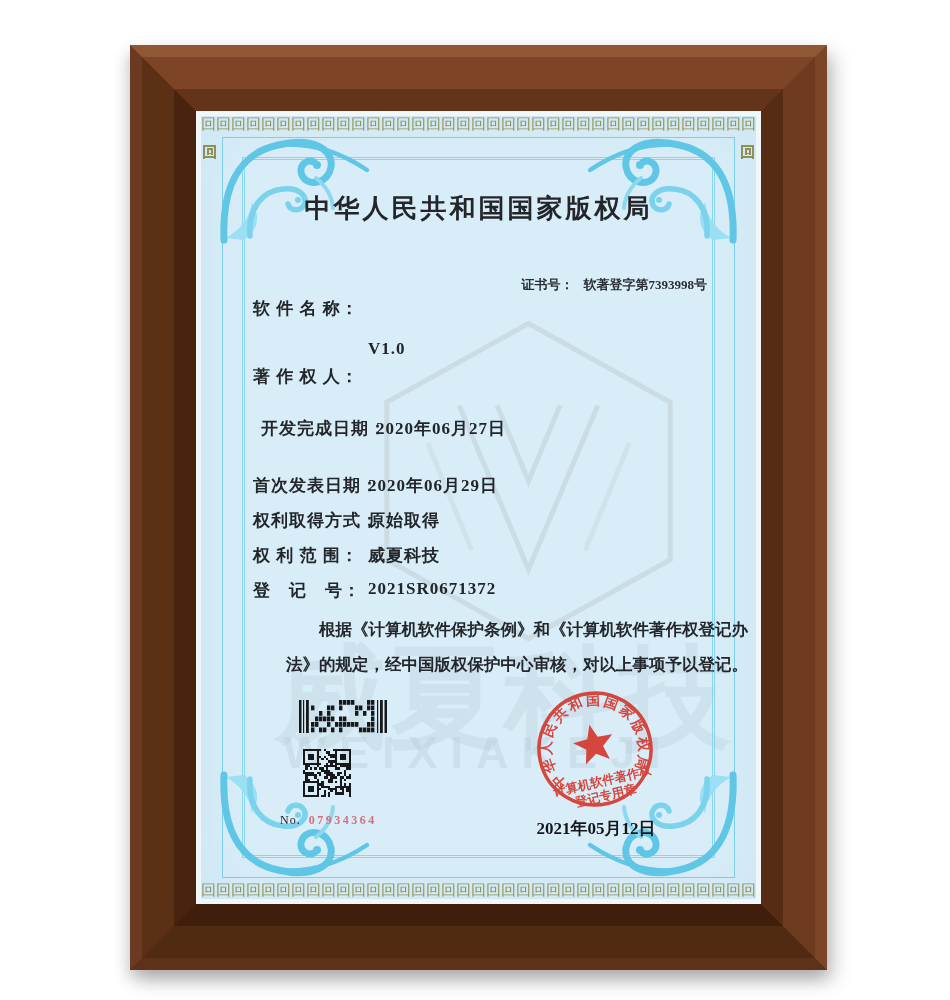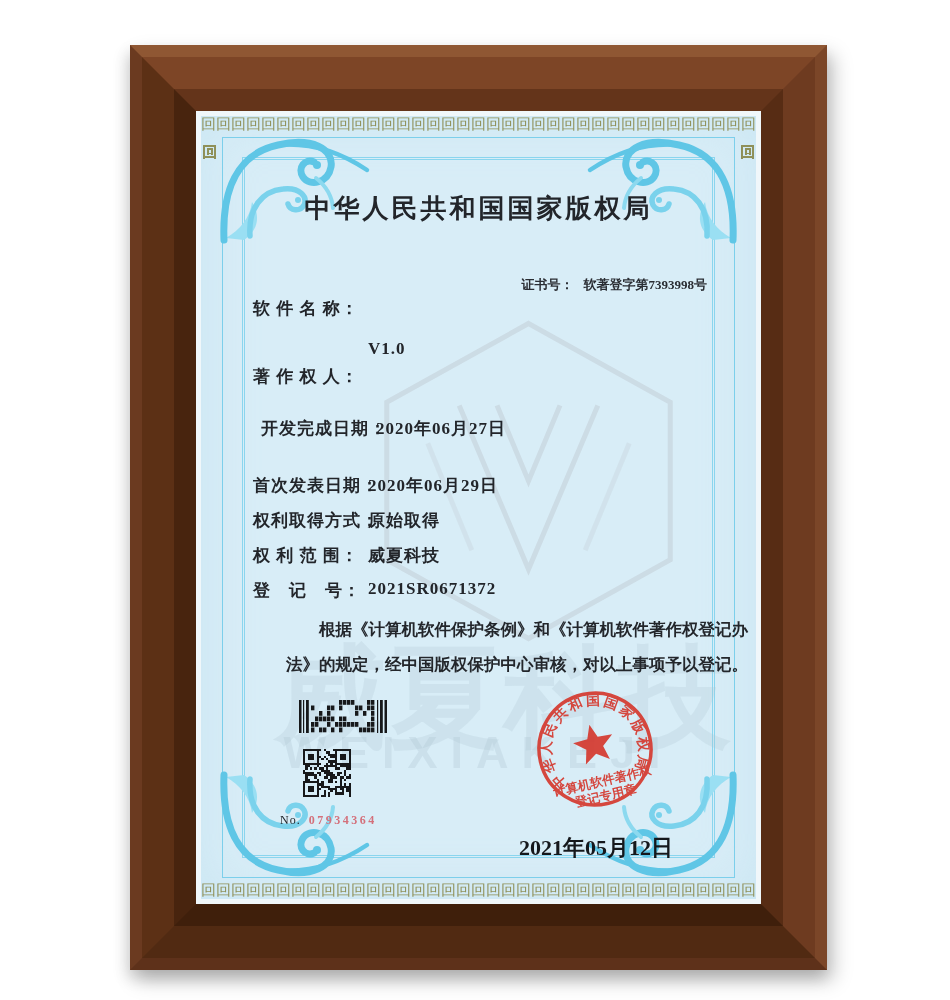--- a/index.html
+++ b/index.html
@@ -55,21 +55,21 @@
   .r0{top:186px;} .r0b{top:228px;text-decoration:underline;} .r1{top:254px;} .r2{top:306px;margin-left:8px;}
   .r3{top:363px;} .r4{top:398px;} .r5{top:433px;text-decoration:underline;} .r6{top:468px;}
   .statement{position:absolute;left:54px;top:501px;width:462px;font-size:16.5px;font-weight:700;
              line-height:35px;text-align:justify;text-indent:2em;color:#23262b;margin-left:36px;}
   .barcode{position:absolute;left:103px;top:589px;width:88px;height:33px;}
   .qr{position:absolute;left:107px;top:638px;width:48px;height:48px;}
   .serial{position:absolute;left:84px;top:702px;font-size:12px;color:#1c1f24;letter-spacing:1px;}
   .serial .num{color:#d4707b;letter-spacing:2.5px;font-weight:700;margin-left:8px;}
   .seal{position:absolute;left:319px;top:558px;width:160px;height:160px;opacity:.92;z-index:3;}
   .issue-date{position:absolute;left:300px;top:706px;width:200px;text-align:center;
-              font-size:22px;font-weight:700;color:#15171b;z-index:4;margin-top:16px;}
+              font-size:17px;font-weight:700;color:#15171b;z-index:4;}
 </style>
 </head>
 <body>
 
 <div id="canvas">
 
   <svg width="0" height="0" style="position:absolute" aria-hidden="true">
     <symbol id="flourish" viewBox="0 0 150 112">
       <path d="M6,104 C20,96 30,84 32,68 C42,84 36,98 24,106 Z" fill="#9adff3" stroke="none"></path>
       <path d="M4,106 C2,58 16,20 58,11 C92,3 114,15 111,33 C108,49 90,53 83,43 C77,34 85,24 94,28" fill="none" stroke="#5fc6e6" stroke-width="7" stroke-linecap="round"></path>

